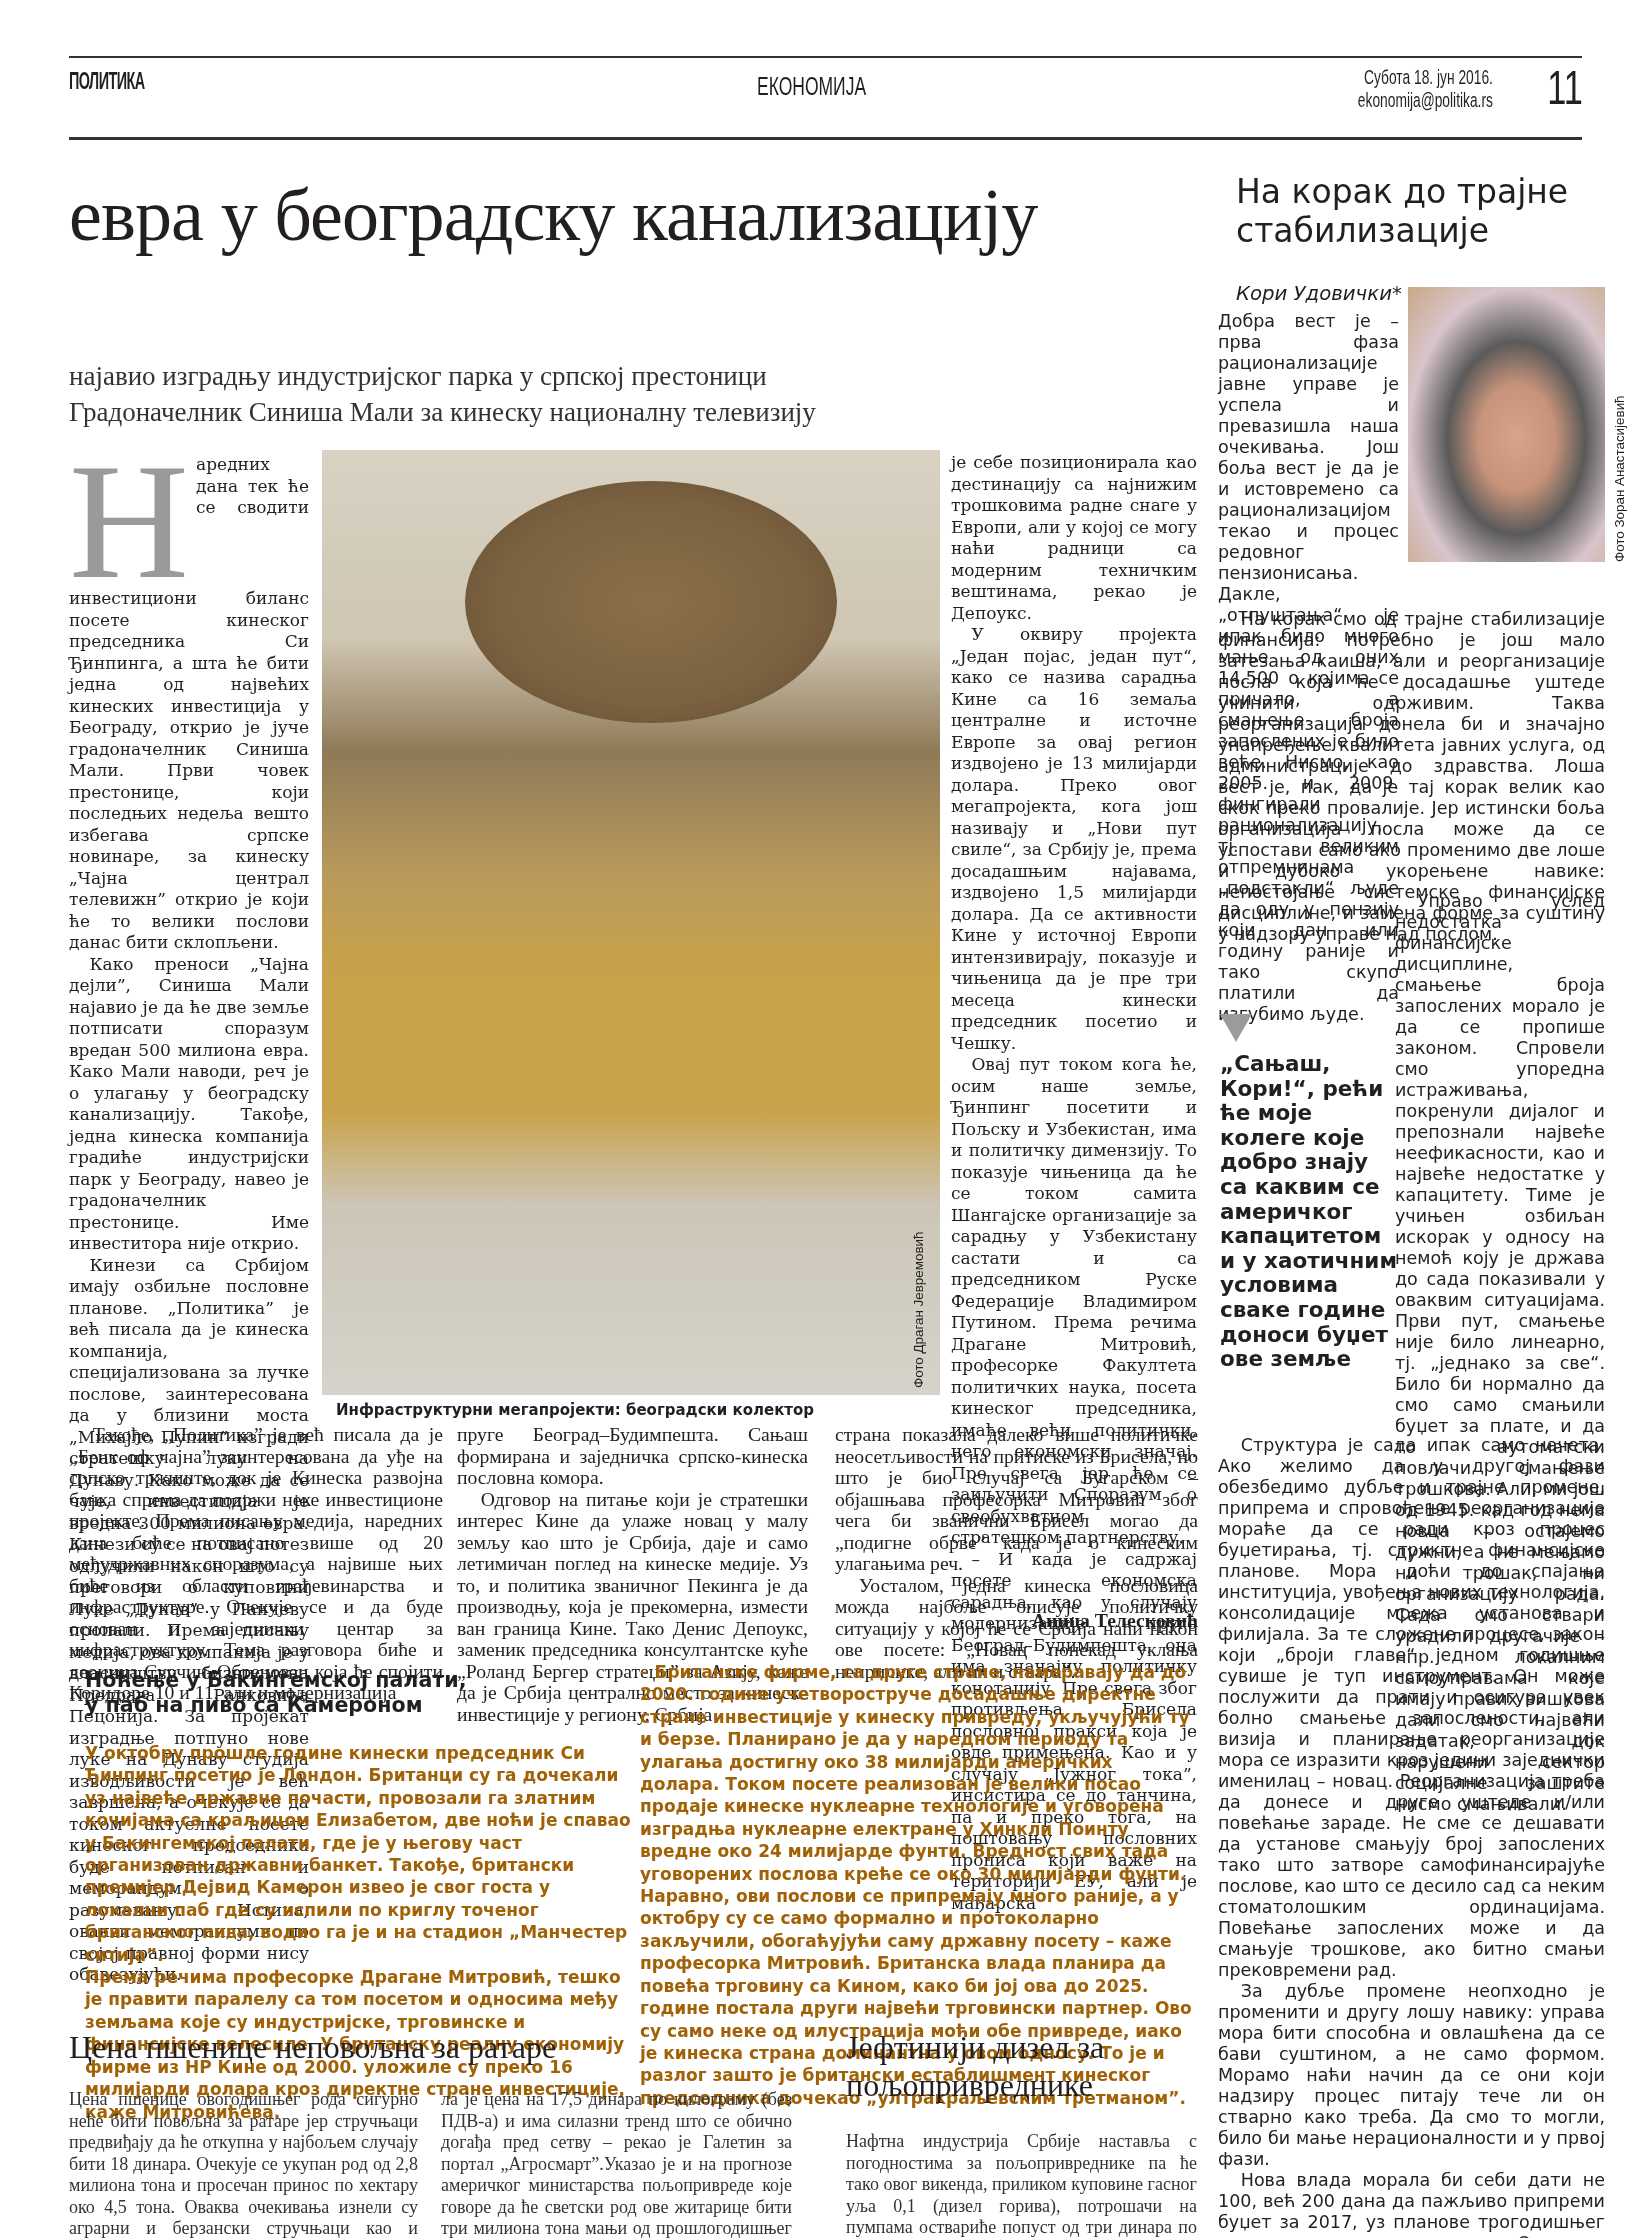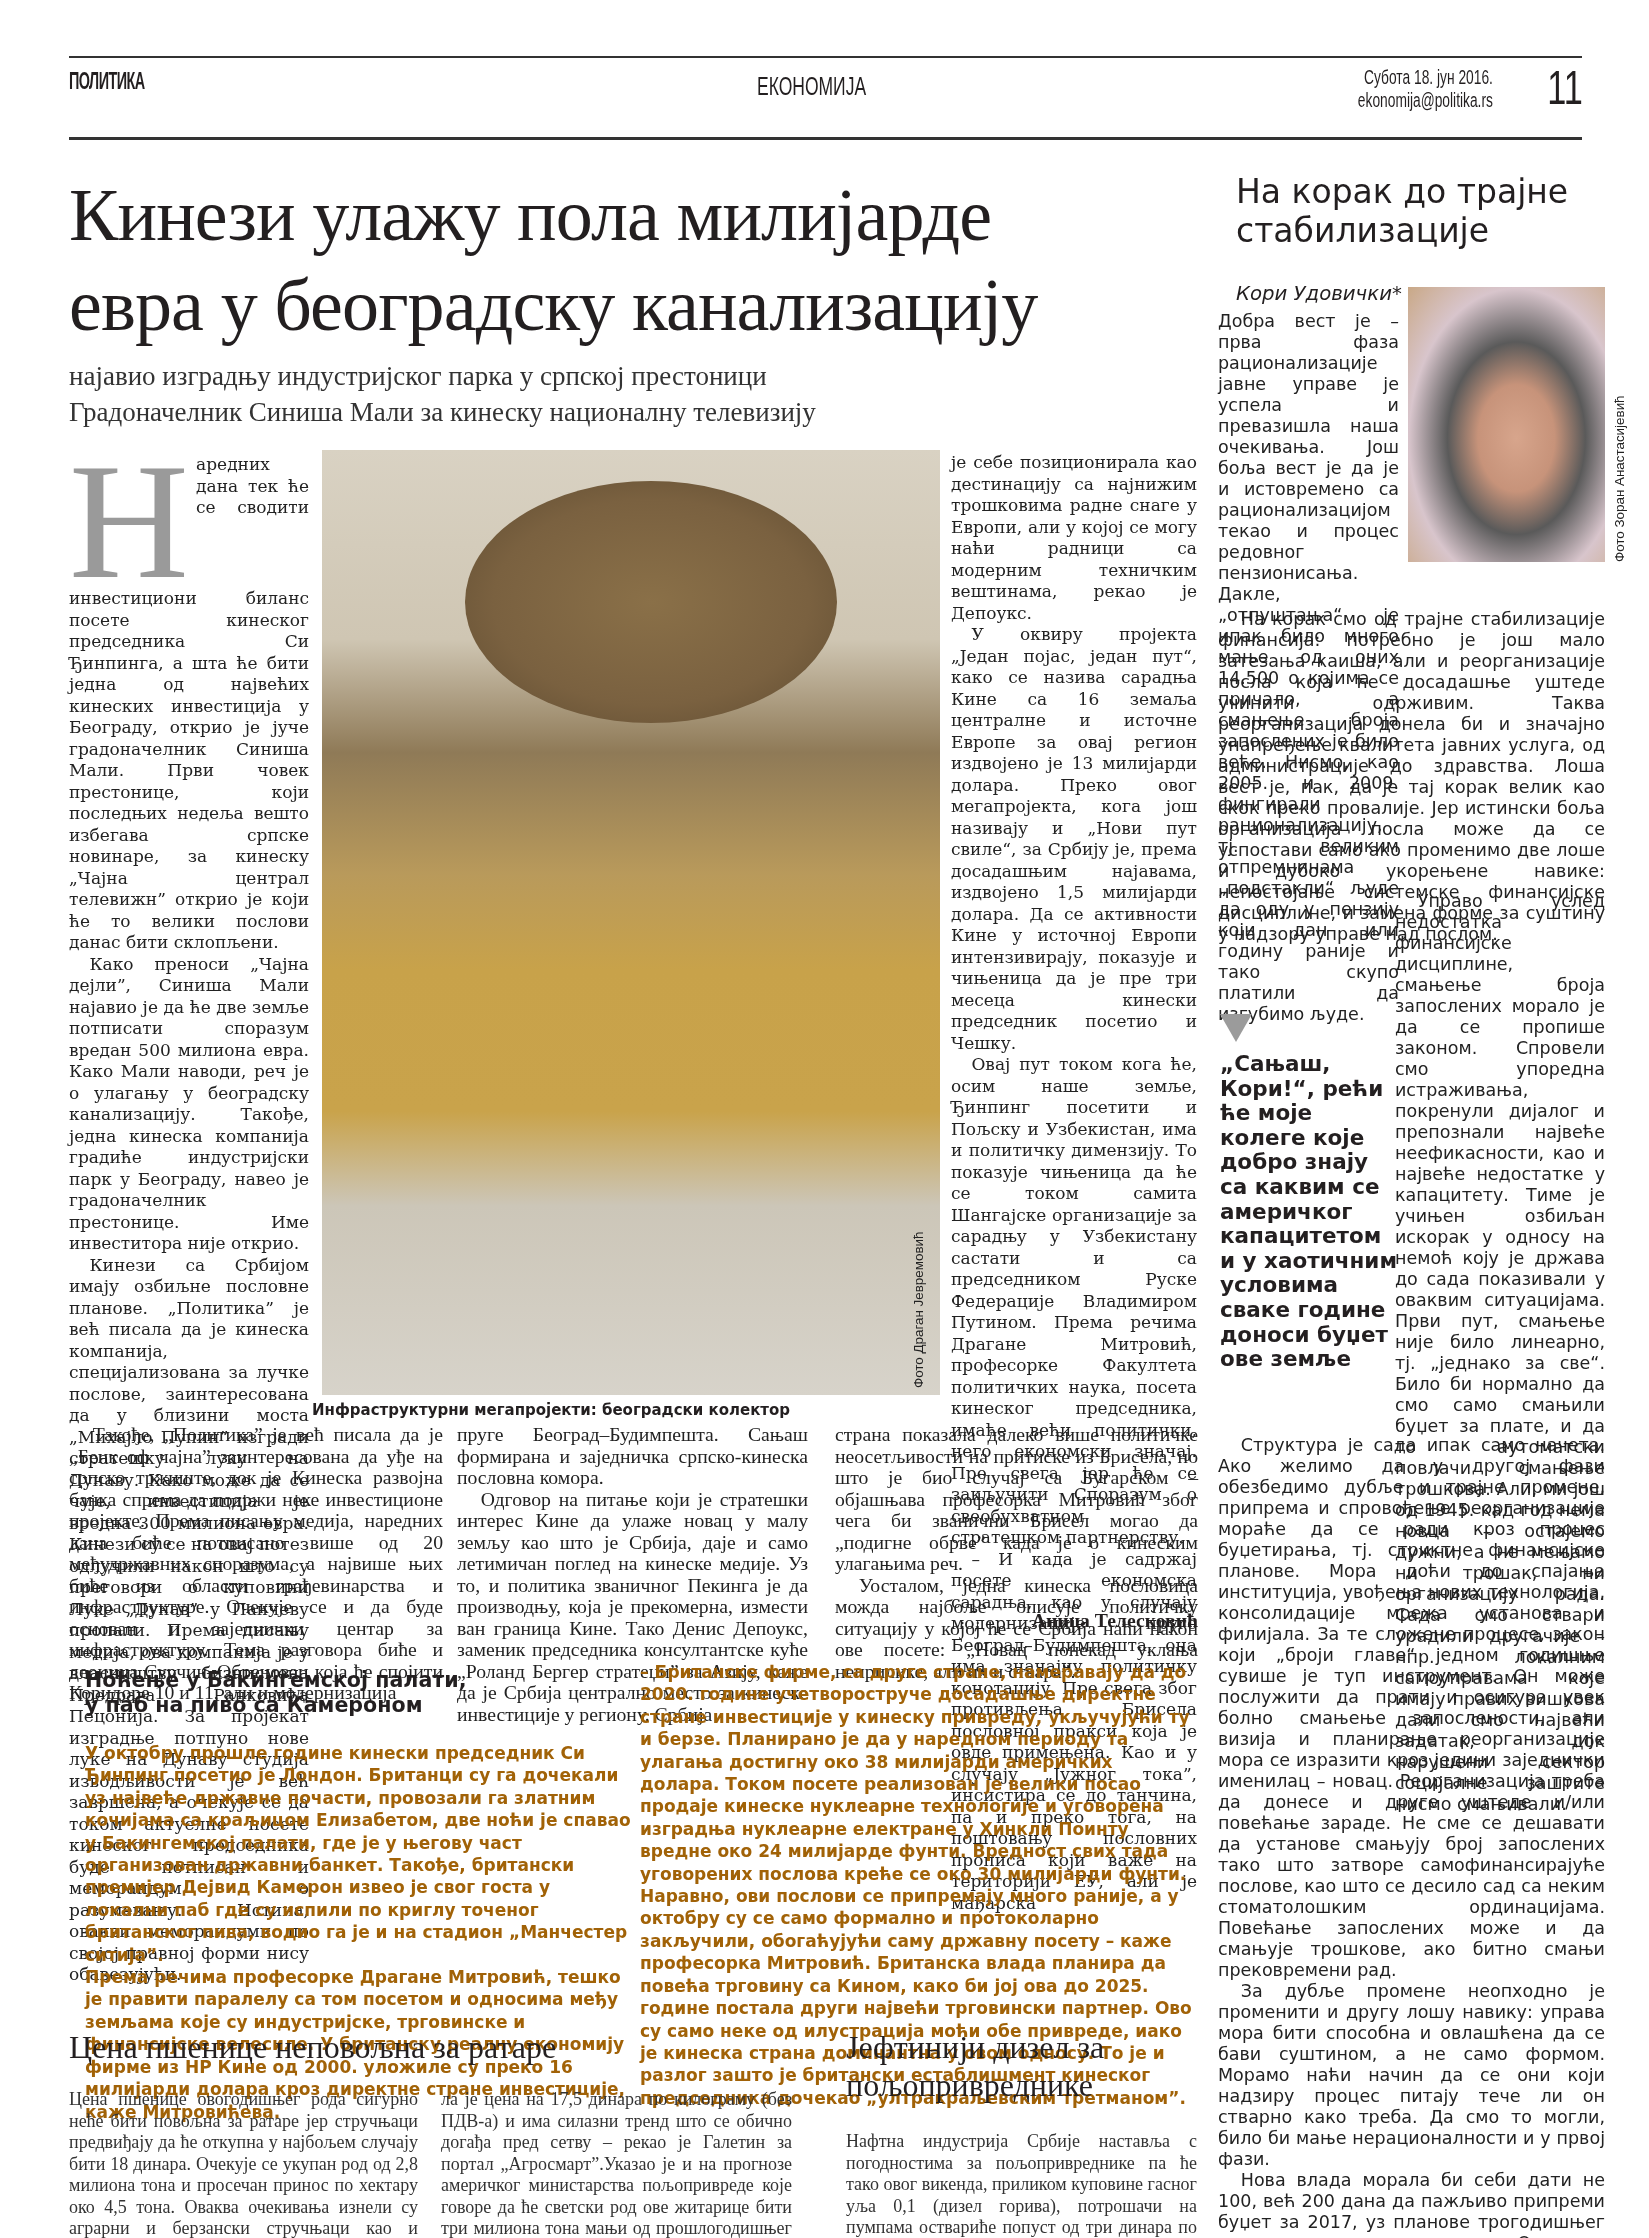--- a/index.html
+++ b/index.html
@@ -12,21 +12,21 @@
   .mast-page{right:67px;top:63px;font-family:"Liberation Sans",sans-serif;font-size:49px;line-height:49px;transform:scaleX(.7);transform-origin:right;}
   .headline{left:69px;top:170px;width:1119px;font-family:"Liberation Serif",serif;font-size:74px;line-height:90px;letter-spacing:-0.9px;}
   .deck{left:69px;top:358px;width:1030px;font-family:"Liberation Serif",serif;font-size:27px;line-height:36px;color:#333;}
   .col{position:absolute;font-family:"DejaVu Serif",serif;font-size:17px;line-height:21.5px;text-align:justify;color:#222;}
   .col p{margin:0;text-indent:1.2em;}
   .col p.noind{text-indent:0;}
   .dropcap{float:left;font-family:"Liberation Serif",serif;font-size:166px;line-height:134px;color:#9a9a9a;margin:0 7.2px 0 0;height:134px;}
   .narrow{font-family:"Liberation Serif",serif;font-size:19.7px;line-height:21.5px;}
   .photo{position:absolute;left:322px;top:450px;width:618px;height:945px;background:linear-gradient(180deg,#d9d2c3 0%,#cfc6b3 20%,#8f7a57 32%,#b99a5b 45%,#c8a24a 55%,#c9a34b 70%,#ccc6b8 80%,#d7d3ca 100%);overflow:hidden;}
   .tunnel{position:absolute;left:143px;top:31px;width:372px;height:242px;border-radius:50%;background:radial-gradient(ellipse at center,#8a7048 0%,#7a6140 60%,#5d4a30 100%);}
-  .caption{position:absolute;left:312px;top:1401px;font-family:"DejaVu Sans",sans-serif;font-weight:bold;font-size:15px;}
+  .caption{position:absolute;left:336px;top:1401px;font-family:"DejaVu Sans",sans-serif;font-weight:bold;font-size:15px;}
   .photo-credit{position:absolute;font-family:"Liberation Sans",sans-serif;font-size:13.4px;transform:rotate(-90deg);transform-origin:left top;color:#222;white-space:nowrap;}
   .sig{position:absolute;font-family:"Liberation Serif",serif;font-weight:bold;font-size:19.7px;}
   .op-title{left:1236px;top:172px;width:403px;font-family:"DejaVu Sans",sans-serif;font-size:33px;line-height:39px;color:#231f20;}
   .op-author{left:1236px;top:282px;font-family:"DejaVu Sans",sans-serif;font-style:italic;font-size:19.7px;}
   .op-portrait{left:1408px;top:287px;width:197px;height:275px;background:radial-gradient(ellipse at 55% 55%,#d7a58c 0%,#c7937a 25%,#5a5a5a 45%,#d8c5cc 70%,#c9a886 100%);}
   .op-col{position:absolute;font-family:"DejaVu Sans",sans-serif;font-size:17.5px;line-height:21px;text-align:justify;color:#222;}
   .op-col p{margin:0;text-indent:1.3em;}
   .op-col p.noind{text-indent:0;}
   .quote{left:1220px;top:1052px;width:179px;font-family:"DejaVu Sans",sans-serif;font-weight:bold;font-size:21.5px;line-height:24.6px;}
   .tri{left:1220px;top:1014px;width:0;height:0;border-left:16.6px solid transparent;border-right:16.6px solid transparent;border-top:28px solid #9b9b9b;}
@@ -45,21 +45,20 @@
 <div class="abs mast-logo">ПОЛИТИКА</div>
 <div class="abs mast-section">ЕКОНОМИЈА</div>
 <div class="abs mast-date">
   <div>Субота 18. јун 2016.</div>
   <div>ekonomija@politika.rs</div>
 </div>
 <div class="abs mast-page">11</div>
 <div class="rule" style="top:137px;height:2.7px;"></div>
 
 <div class="abs headline">
-  <div>Кинези улажу пола милијарде</div>
   <div>евра у београдску канализацију</div>
 </div>
 <div class="abs deck">
   <div>најавио изградњу индустријског парка у српској престоници</div>
   <div>Градоначелник Синиша Мали за кинеску националну телевизију</div>
 </div>
 
 <div class="col" style="left:69px;top:454px;width:240px;">
   <span class="dropcap">Н</span>
   <p class="noind">аредних дана тек ће се сводити инвестициони биланс посете кинеског председника Си Ђинпинга, а шта ће бити једна од највећих кинеских инвестиција у Београду, открио је јуче градоначелник Синиша Мали. Први човек престонице, који последњих недеља вешто избегава српске новинаре, за кинеску „Чајна централ телевижн” открио је који ће то велики послови данас бити склопљени.</p>

